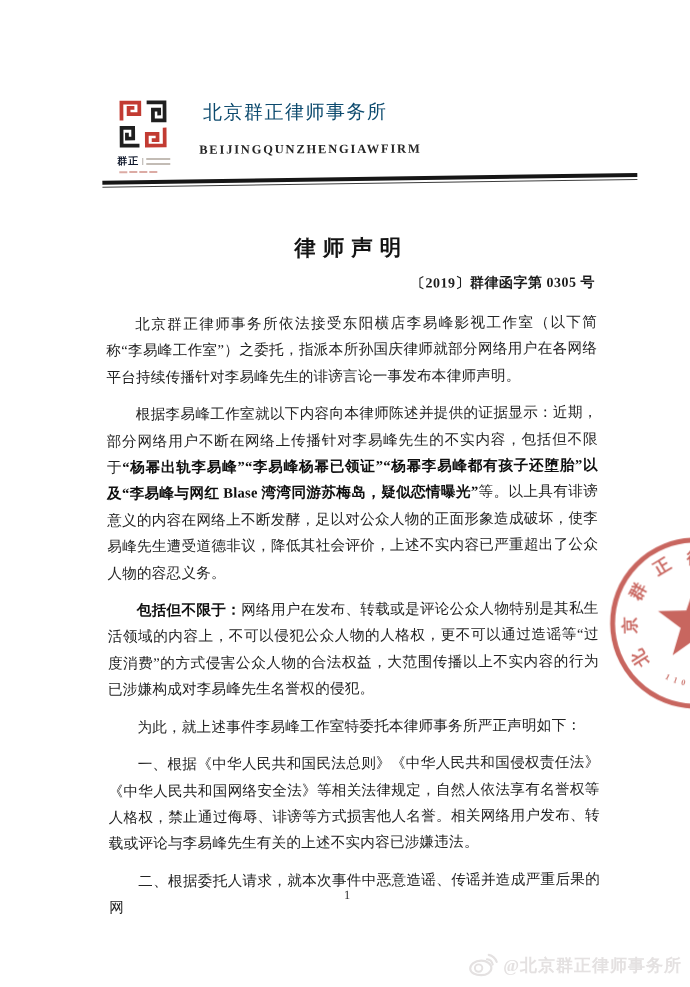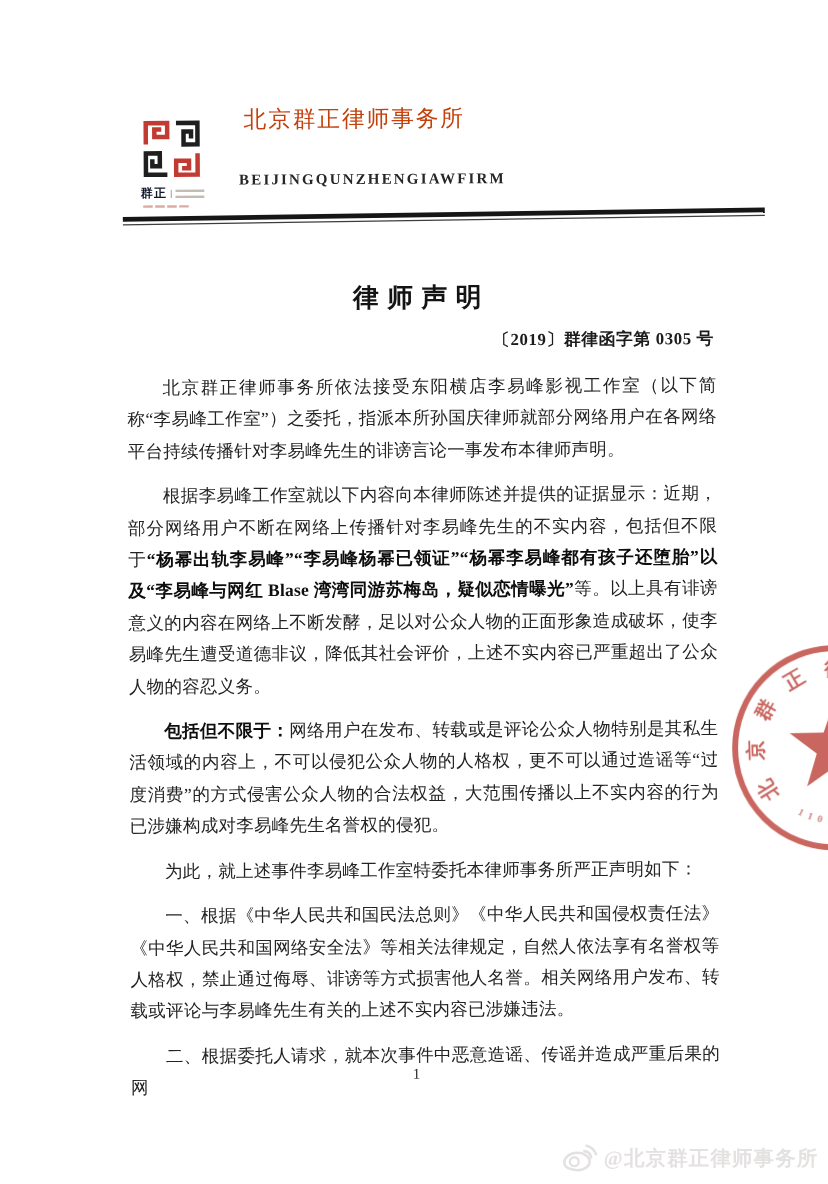--- a/index.html
+++ b/index.html
@@ -11,21 +11,21 @@
   .logo{position:absolute;left:119px;top:97px;width:58px;}
   .logo-grid{display:grid;grid-template-columns:25px 25px;grid-gap:2px;}
   .logo-grid svg{display:block;width:25px;height:25px;}
   .logo-sub{margin-top:4px;display:flex;align-items:center;gap:3px;}
   .logo-mark{font-size:10px;font-weight:700;color:#0f172a;letter-spacing:1px;white-space:nowrap;}
   .logo-lines{display:flex;flex-direction:column;gap:3px;border-left:1px solid #b5aea9;padding-left:3px;}
   .logo-lines i{display:block;width:24px;height:2px;background:#c3bcb5;}
   .logo-redline{margin-top:3px;margin-left:2px;display:flex;gap:2px;}
   .logo-redline i{display:block;width:8px;height:2px;background:#dcaba4;}
 
-  .firm-cn{position:absolute;left:205px;top:86px;font-size:19px;color:#c2410c;letter-spacing:1.5px;}
+  .firm-cn{position:absolute;left:205px;top:99px;font-size:19px;color:#0c4a6e;letter-spacing:1.5px;}
   .firm-en{position:absolute;left:201px;top:142px;font-size:12.5px;font-weight:600;color:#262626;letter-spacing:1.8px;}
 
   .rule{position:absolute;left:104px;top:177px;width:535px;transform:rotate(-0.55deg);}
   .rule-thick{height:3.5px;background:#161616;}
   .rule-thin{margin-top:2px;height:1.4px;background:#3d3d3d;}
 
   
   .doc{position:absolute;left:107px;top:229px;width:491px;color:#232323;}
   .title{text-align:center;font-size:21.5px;font-weight:700;letter-spacing:7px;color:#131313;margin:4px 0 13px;}
   .docnum{text-align:right;font-size:14px;font-weight:600;color:#1c1c1c;letter-spacing:.5px;margin:0 2px 17px 0;}

